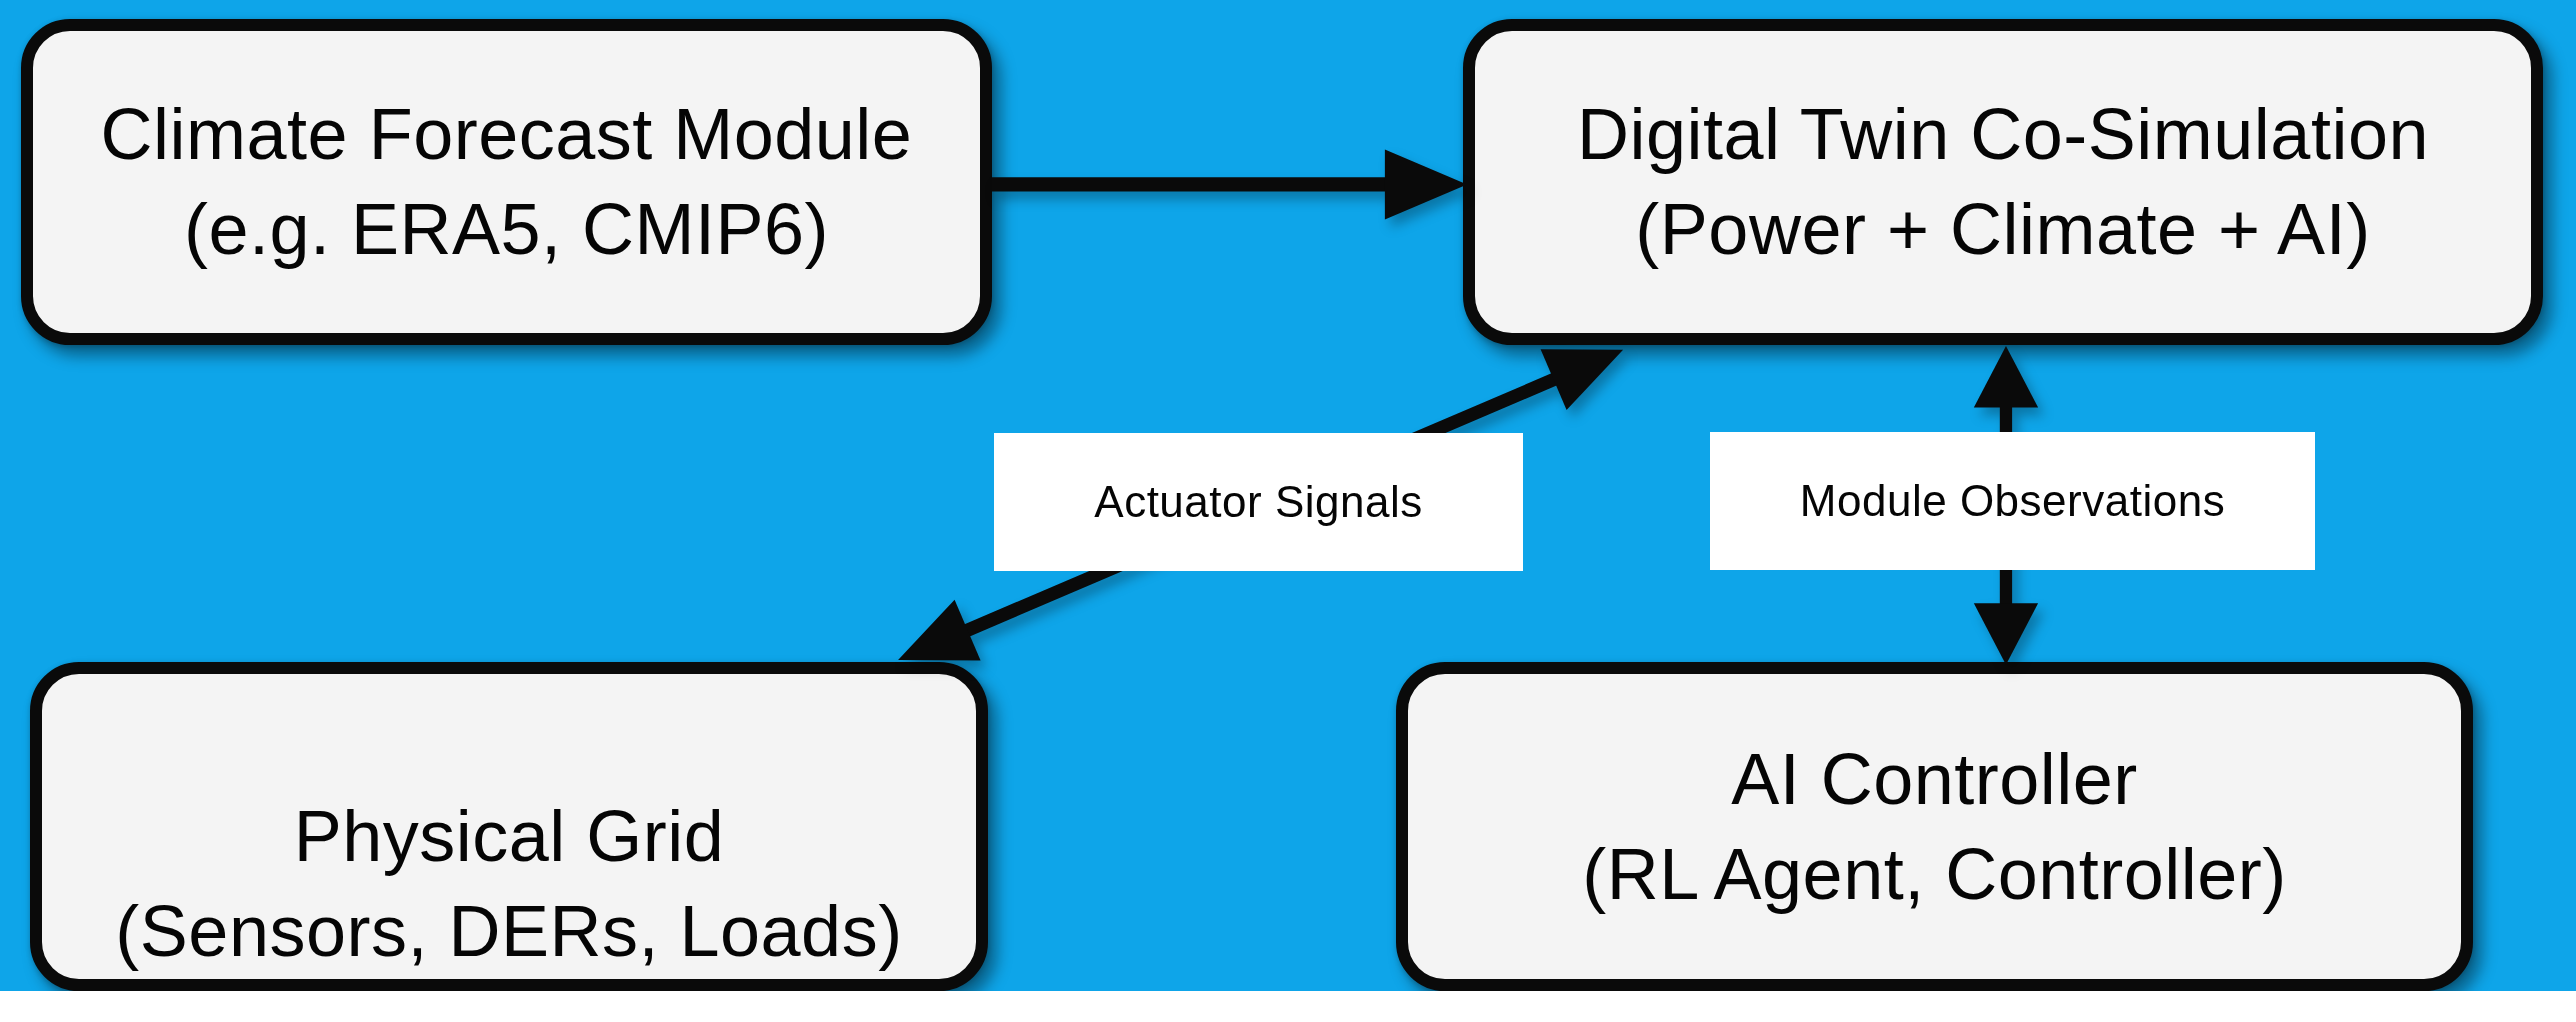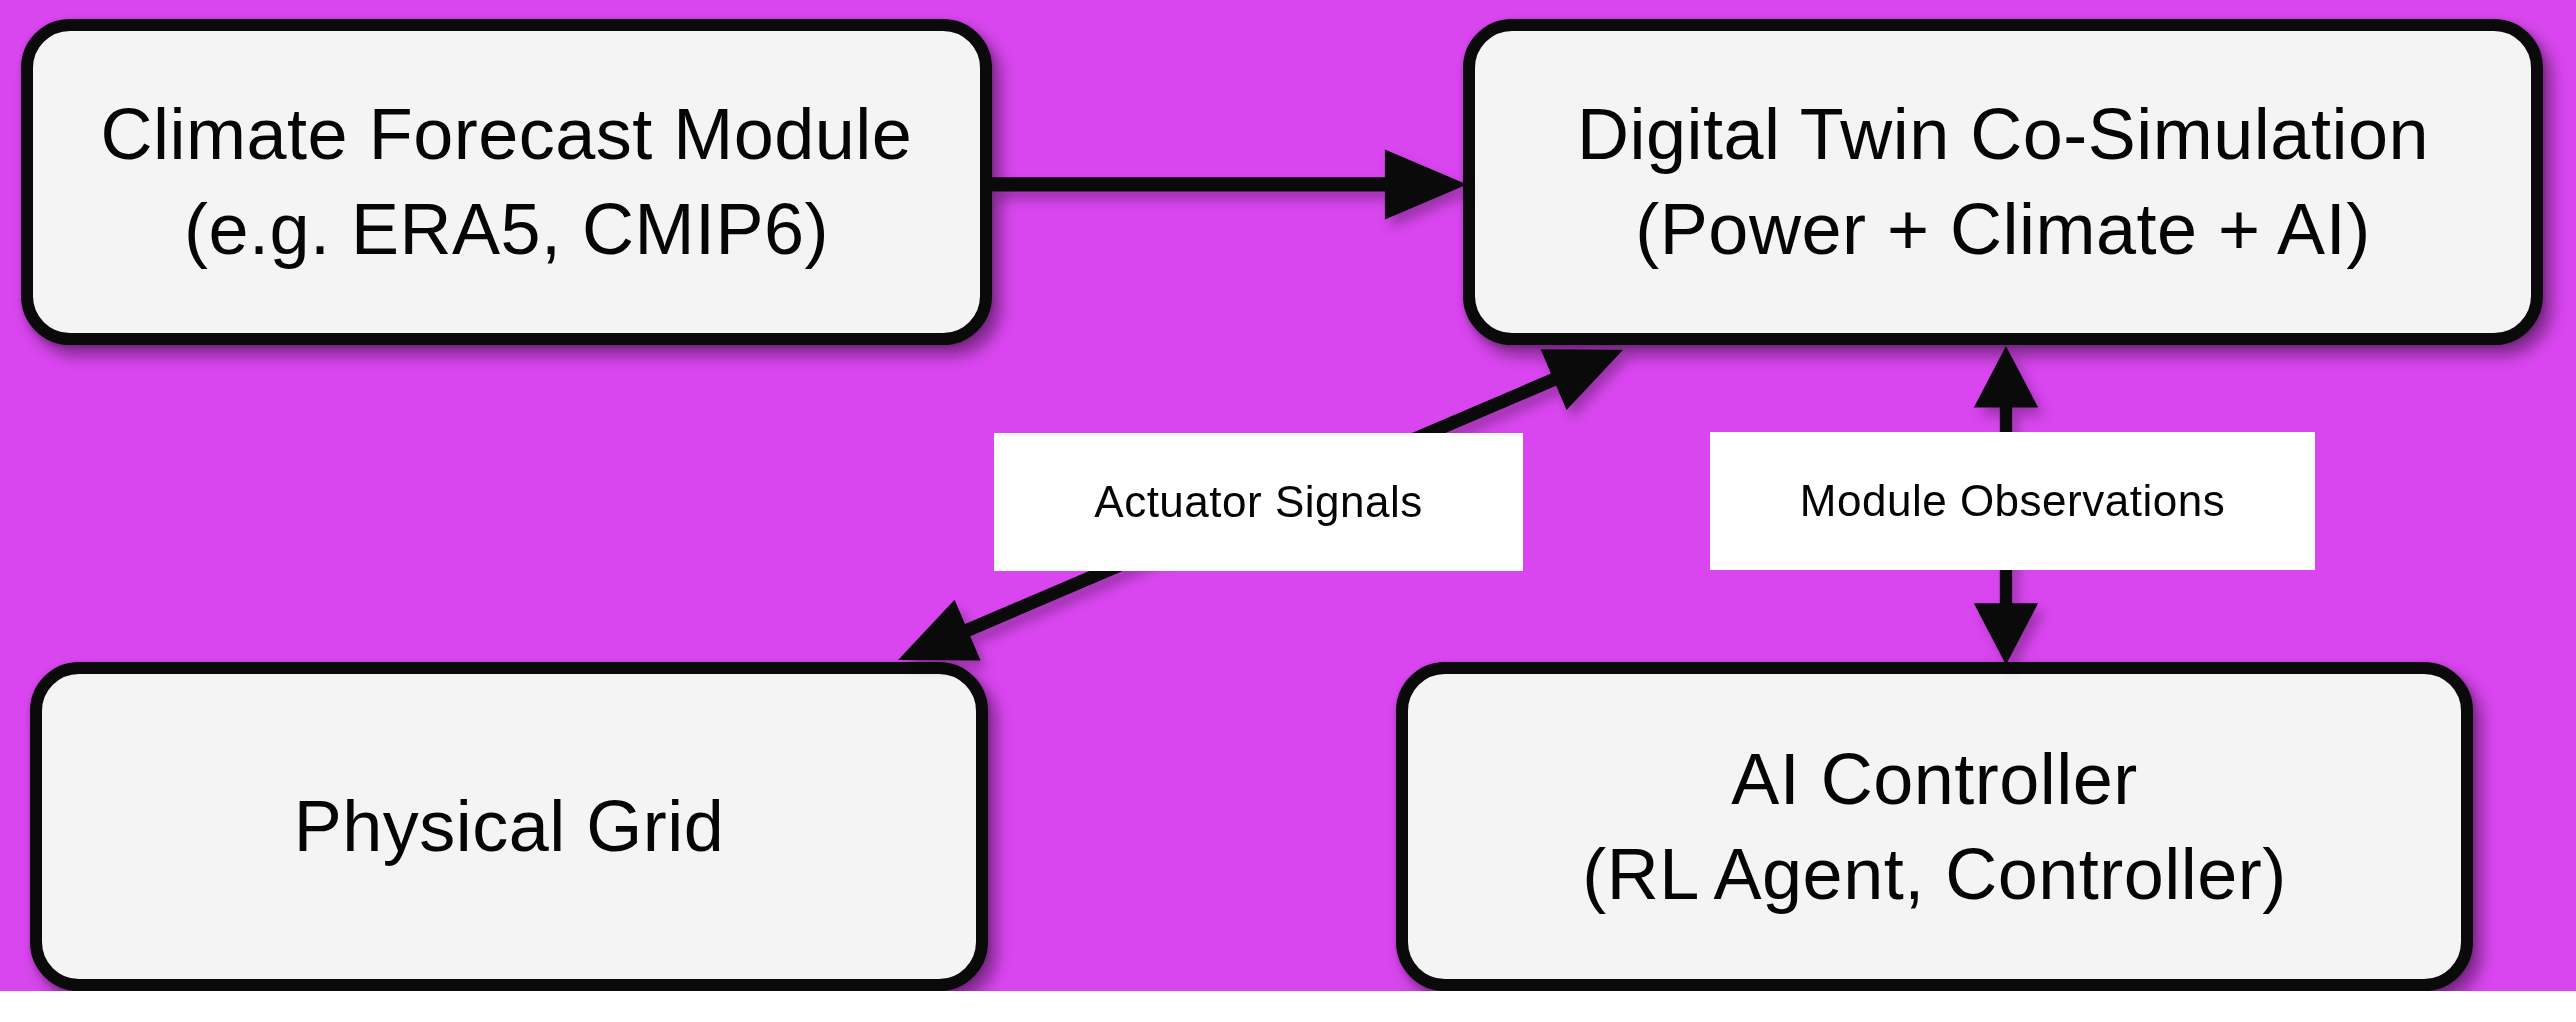--- a/index.html
+++ b/index.html
@@ -4,21 +4,21 @@
 <style>
   html, body {
     margin: 0;
     padding: 0;
     background: #ffffff;
   }
   .canvas {
     position: relative;
     width: 2576px;
     height: 991px;
-    background: #d946ef;
+    background: #0ea5e9;
     font-family: "Liberation Sans", "DejaVu Sans", sans-serif;
     overflow: hidden;
   }
   .node {
     position: absolute;
     box-sizing: border-box;
     background: #f4f4f4;
     border: 12.3px solid #0a0a0a;
     border-radius: 49px;
     box-shadow: 8.5px 10.4px 15px rgba(0,0,0,0.40), 0.9px 1.9px 5.7px rgba(0,0,0,0.18);
@@ -28,21 +28,21 @@
     justify-content: center;
     text-align: center;
     color: #050505;
     font-size: 72px;
     line-height: 95px;
     letter-spacing: 0.5px;
     white-space: nowrap;
   }
   .node-1 { left: 21px;   top: 19px;  width: 971px; height: 326px; }
   .node-2 { left: 1463px; top: 19px;  width: 1080px; height: 326px; }
-  .node-3 { left: 30px;   top: 662px; width: 958px; height: 329px; }
+  .node-3 { left: 30px;   top: 662px; width: 958px; height: 329px; justify-content: flex-end; }
   .node-4 { left: 1396px; top: 662px; width: 1077px; height: 329px; }
 
   .arrows {
     position: absolute;
     left: 0; top: 0;
     width: 2576px;
     height: 1023px;
     filter: drop-shadow(6.6px 8.5px 5.7px rgba(0,0,0,0.28));
   }
   .arrows line { stroke: #0a0a0a; }
@@ -72,20 +72,21 @@
     <span>(e.g. ERA5, CMIP6)</span>
   </div>
 
   <div class="node node-2">
     <span>Digital Twin Co-Simulation</span>
     <span>(Power + Climate + AI)</span>
   </div>
 
   <div class="node node-3">
     <span>Physical Grid</span>
+    <span>(Sensors, DERs, Loads)</span>
   </div>
 
   <div class="node node-4">
     <span>AI Controller</span>
     <span>(RL Agent, Controller)</span>
   </div>
 
   <svg class="arrows" viewBox="0 0 2725 1082" aria-hidden="true">
 
     <g>

